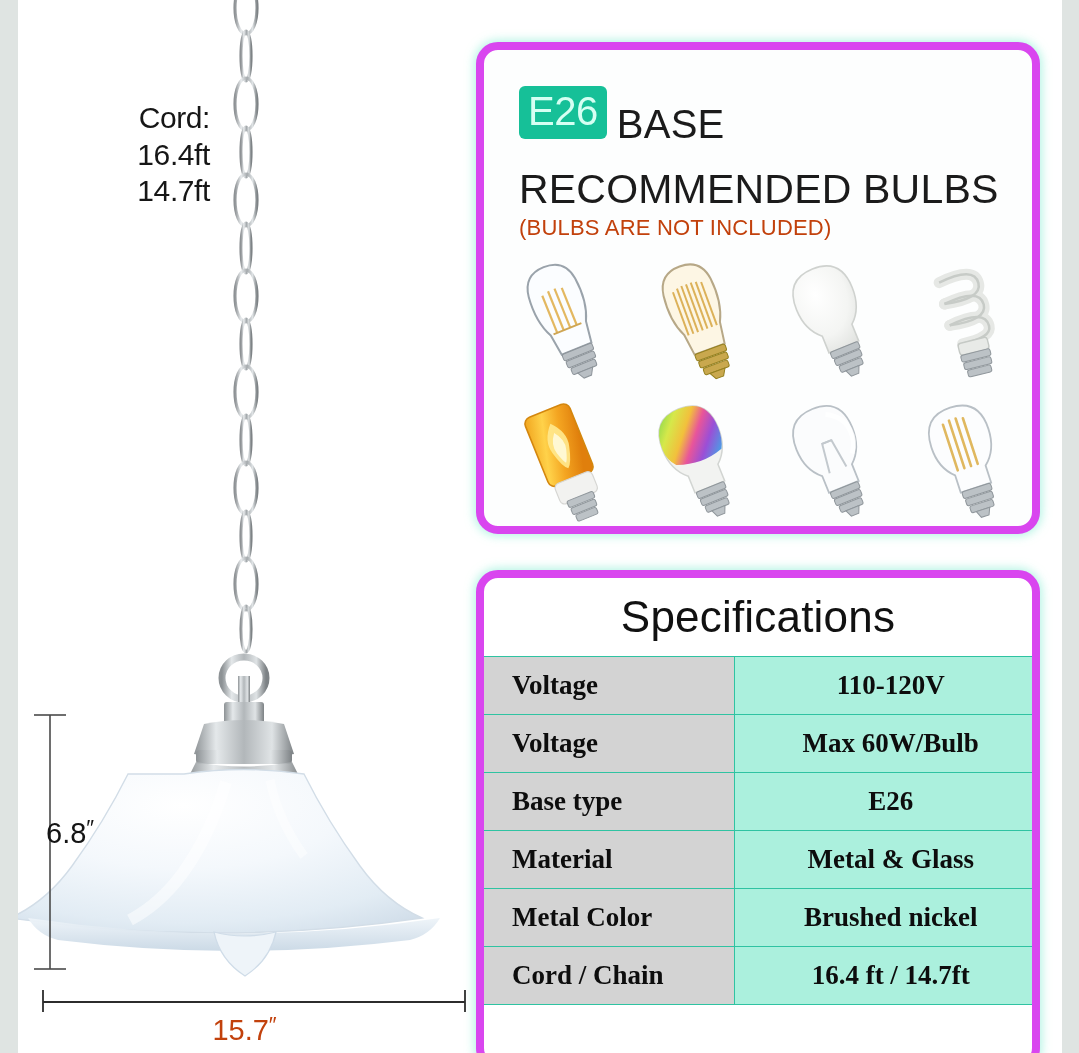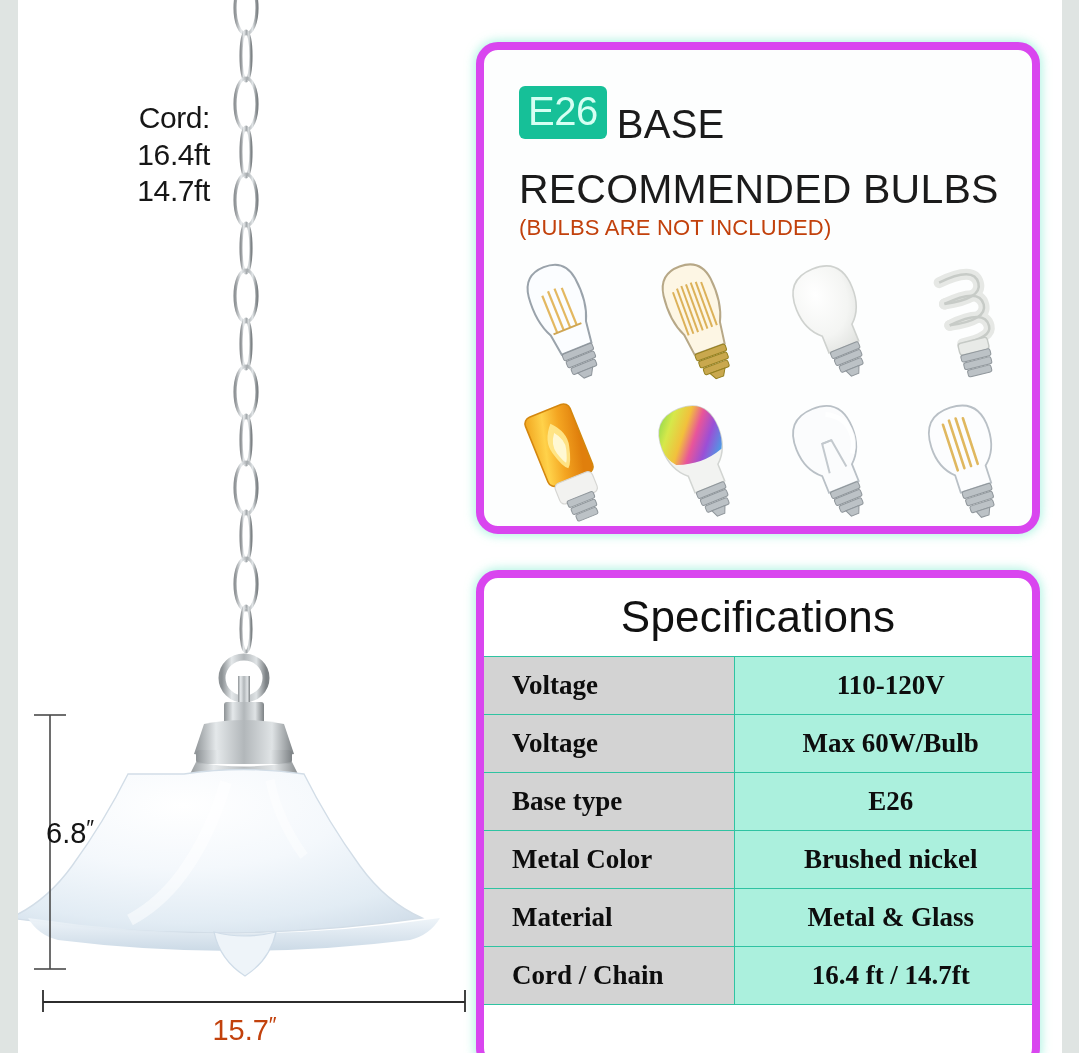--- a/index.html
+++ b/index.html
@@ -428,28 +428,28 @@
           </tr>
           <tr>
             <td class="spec-label">Voltage</td>
             <td class="spec-value">Max 60W/Bulb</td>
           </tr>
           <tr>
             <td class="spec-label">Base type</td>
             <td class="spec-value">E26</td>
           </tr>
           <tr>
+            <td class="spec-label">Material</td>
+            <td class="spec-value">Metal &amp; Glass</td>
+          </tr>
+          <tr>
             <td class="spec-label">Metal Color</td>
             <td class="spec-value">Brushed nickel</td>
           </tr>
           <tr>
-            <td class="spec-label">Material</td>
-            <td class="spec-value">Metal &amp; Glass</td>
-          </tr>
-          <tr>
             <td class="spec-label">Cord / Chain</td>
             <td class="spec-value">16.4 ft / 14.7ft</td>
           </tr>
         </tbody>
       </table>
     </div>
 
   </div>
 </div>
 

